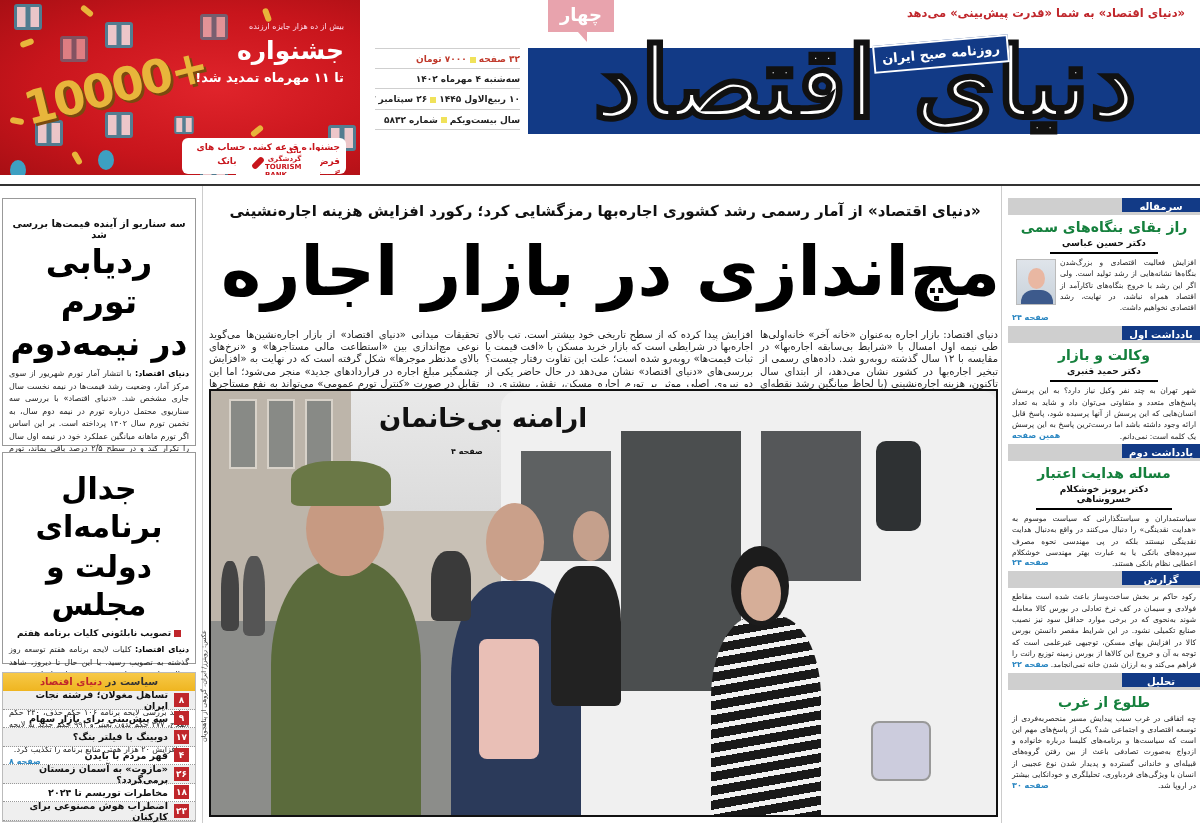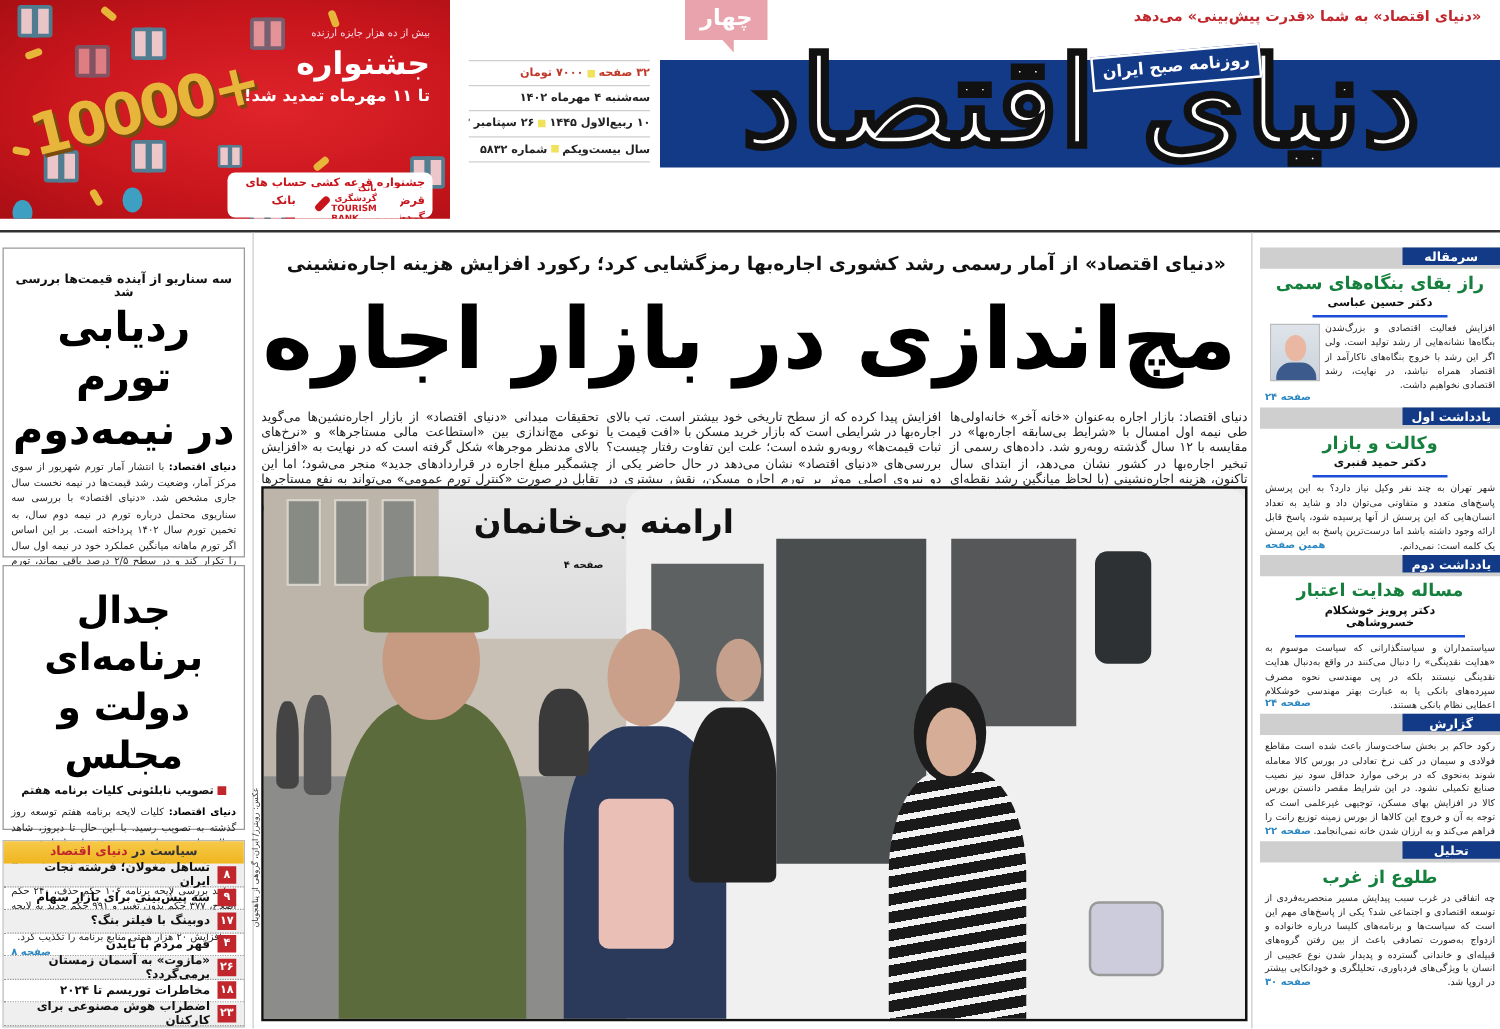--- a/index.html
+++ b/index.html
@@ -156,21 +156,21 @@
   }
 
   
   #right-col { position: absolute; left: 1008px; top: 196px; width: 192px; height: 627px; }
   .section-bar { height: 17px; background: #cfcfcf; position: relative; margin-top: 2px; }
   .section-bar .label {
     position: absolute; right: 0; top: 0; width: 78px; height: 14px; background: #123a86; color: #fff;
     font: bold 10px "DejaVu Sans", sans-serif; text-align: center; line-height: 17px;
   }
   .r-title { font: bold 14px "DejaVu Sans", sans-serif; text-align: center; margin-top: 4px; color: #15803d; }
-  .r-author { font: bold 9px "DejaVu Sans", sans-serif; text-align: center; margin-top: 3px; padding-bottom: 4px; border-bottom: 2px solid #1d4ed8; margin-left: 42px; margin-right: 42px; }
+  .r-author { font: bold 9px "DejaVu Sans", sans-serif; text-align: center; margin-top: 3px; padding-bottom: 4px; border-bottom: 2px solid #000000; margin-left: 42px; margin-right: 42px; }
   .r-body { padding: 3px 4px 2px 4px; }
   .r-body .body-text { font-size: 7.5px; line-height: 11.3px; }
   #author-photo {
     float: left; width: 40px; height: 46px; margin: 2px 4px 0 4px; border: 1px solid #bbb;
     background: linear-gradient(#dfe4ea, #c9d2db); position: relative; overflow: hidden;
   }
   #author-photo .face { position: absolute; left: 11px; top: 8px; width: 17px; height: 21px; background: #e9b7a2; border-radius: 50%; }
   #author-photo .shirt { position: absolute; left: 4px; top: 30px; width: 32px; height: 20px; background: #3d5a8c; border-radius: 12px 12px 0 0; }
 </style>
 </head>
@@ -283,21 +283,21 @@
       <div class="today-item">
           <span class="today-num">۲۳</span>
           <span>اضطراب هوش مصنوعی برای کارکنان</span>
         </div>
     </div>
   </div>
 </div>
 
 <div id="center-frame"></div>
 <div id="main-kicker" class="rtl" style="text-align:center;">«دنیای اقتصاد» از آمار رسمی رشد کشوری اجاره‌بها رمزگشایی کرد؛ رکورد افزایش هزینه اجاره‌نشینی</div>
-<div id="main-headline" class="rtl" style="text-align:left;">مچ‌اندازی در بازار اجاره</div>
+<div id="main-headline" class="rtl" style="text-align:right;">مچ‌اندازی در بازار اجاره</div>
 
 <div class="lead-col rtl" style="left:760px;width:238px;">
   <div class="body-text">دنیای اقتصاد: بازار اجاره به‌عنوان «خانه آخر» خانه‌اولی‌ها طی نیمه اول امسال با «شرایط بی‌سابقه اجاره‌بها» در مقایسه با ۱۲ سال گذشته روبه‌رو شد. داده‌های رسمی از تبخیر اجاره‌بها در کشور نشان می‌دهد، از ابتدای سال تاکنون، هزینه اجاره‌نشینی (با لحاظ میانگین رشد نقطه‌ای شاخص اجاره مسکن در ماه‌های گذشته از سال جاری) ۳۸/۵ درصد نسبت به نیمه اول پارسال</div>
 </div>
 <div class="lead-col rtl" style="left:485px;width:268px;overflow:hidden;">
   <div class="body-text">افزایش پیدا کرده که از سطح تاریخی خود بیشتر است. تب بالای اجاره‌بها در شرایطی است که بازار خرید مسکن با «افت قیمت یا ثبات قیمت‌ها» روبه‌رو شده است؛ علت این تفاوت رفتار چیست؟ بررسی‌های «دنیای اقتصاد» نشان می‌دهد در حال حاضر یکی از دو نیروی اصلی موثر بر تورم اجاره مسکن، نقش بیشتری در «تداوم روند صعودی اجاره‌بها» برعهده دارد. همچنین</div>
 </div>
 <div class="lead-col rtl" style="left:209px;width:270px;">
   <div class="body-text">تحقیقات میدانی «دنیای اقتصاد» از بازار اجاره‌نشین‌ها می‌گوید نوعی مچ‌اندازی بین «استطاعت مالی مستاجرها» و «نرخ‌های بالای مدنظر موجرها» شکل گرفته است که در نهایت به «افزایش چشمگیر مبلغ اجاره در قراردادهای جدید» منجر می‌شود؛ اما این تقابل در صورت «کنترل تورم عمومی» می‌تواند به نفع مستاجرها تمام شود.</div>
   <div class="page-ref" style="text-align:left;">صفحه ۷</div>

